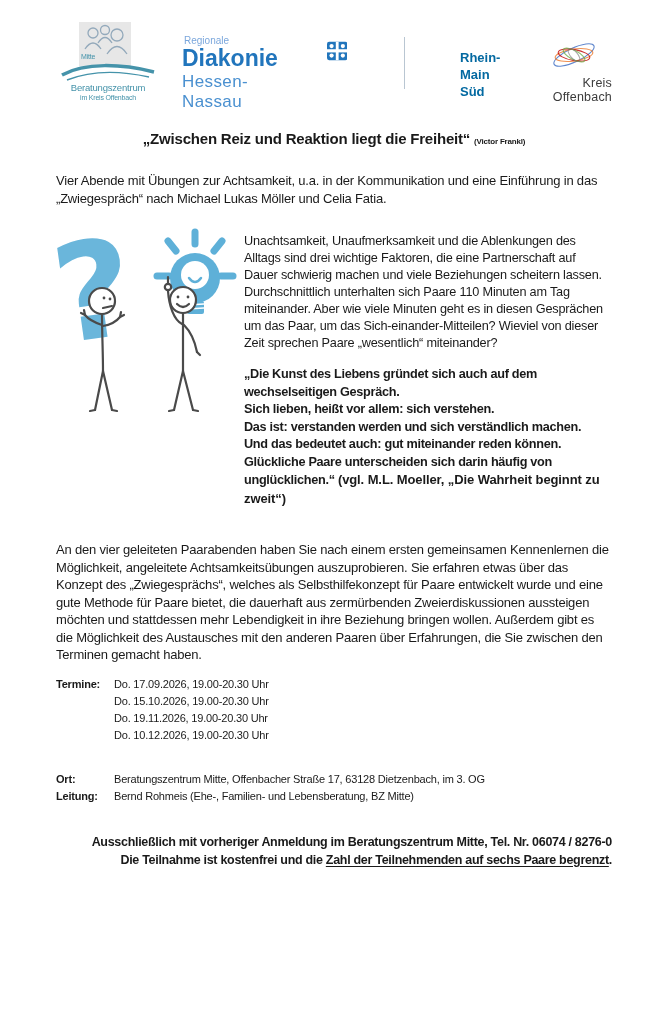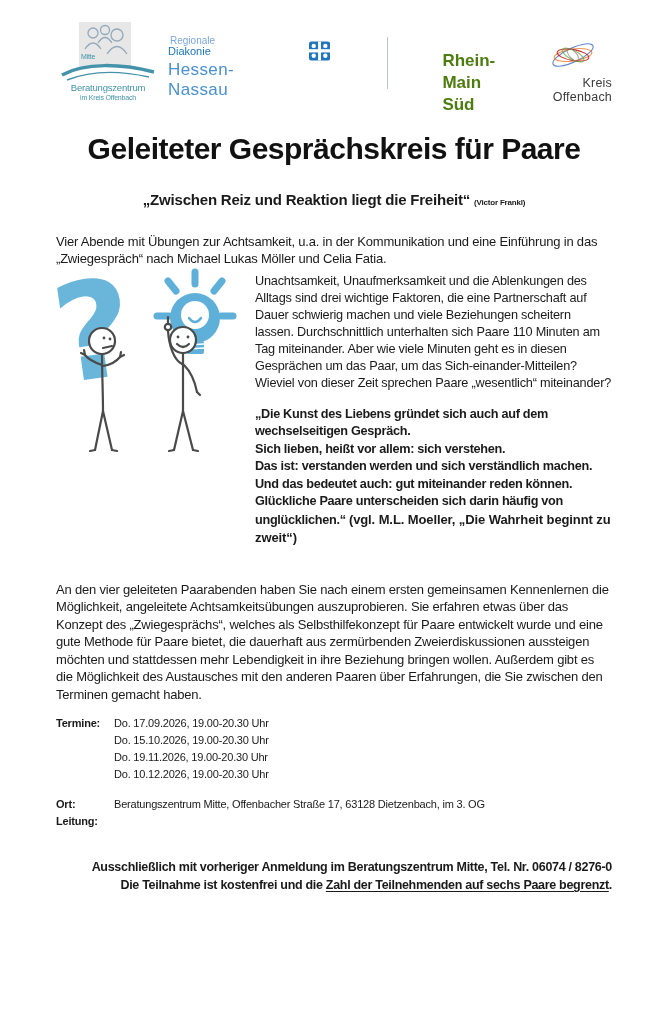--- a/index.html
+++ b/index.html
@@ -6,54 +6,54 @@
   html,body { background:#ffffff; }
   .page {
     position:relative; width:666px; height:1024px; margin:0 auto;
     background:#ffffff; padding:22px 54px 0 56px;
     font-family:"Liberation Sans", sans-serif; color:#1a1a1a; letter-spacing:-0.2px;
   }
 
   
   .logo-row { display:flex; align-items:flex-start; height:84px; margin-left:4px; }
   .logo-bz svg { width:96px; height:80px; display:block; }
-  .logo-diakonie { display:flex; margin-left:12px; padding-top:13px;gap:44px; }
+  .logo-diakonie { display:flex; margin-left:26px; padding-top:13px;gap:44px; }
   .dk-regionale { color:#7BA7DC; font-size:10px; letter-spacing:0; margin-left:2px; }
-  .dk-name { color:#2175BC; font-weight:normal; font-size:11px; line-height:1.05; letter-spacing:0; }
+  .dk-name { color:#2175BC; font-weight:bold; font-size:23px; line-height:1.05; letter-spacing:0; }
   .dk-region { color:#4A90D0; font-size:17px; letter-spacing:0.4px; margin-top:2px; }
   .dk-crest { width:29px; height:26px; margin:3px 0 0 5px; }
   .dk-divider { width:1px; background:#b9c6d2; height:52px; margin:2px 11px 0 13px; }
-  .dk-right { color:#4d7c0f; font-weight:bold; font-size:17px; line-height:1.3; padding-top:15px; letter-spacing:0; }
+  .dk-right { color:#0369a1; font-weight:bold; font-size:13px; line-height:1.3; padding-top:15px; letter-spacing:0; }
   .logo-kreis { margin-left:26px; padding-top:13px; text-align:right; }
   .logo-kreis svg { width:62px; height:40px; display:block; margin:0 auto; }
   .kreis-text { font-size:12.5px; color:#3b3b3b; letter-spacing:0.2px; margin-top:1px; }
 
   
   h1 { margin-top:26px; text-align:center; font-size:30px; letter-spacing:-0.5px; line-height:1.15; color:#111; }
   .subtitle { text-align:center; margin-top:24px; font-size:15px; font-weight:bold; }
   .subtitle .cite { font-size:8px; }
 
   .intro { margin-top:25px; font-weight:normal; font-size:13px; line-height:17.5px; }
 
   
-  .two-col { display:flex; gap:17px; }
+  .two-col { display:flex; margin-top:21px; gap:6px; }
   .illustration { width:182px; height:192px; flex:none; }
   .col-text { flex:1; padding-top:5px; }
   .para1 { font-size:12.7px; line-height:17px; }
   .quote { margin-top:14px; font-weight:bold; font-size:12.7px; line-height:17.5px; letter-spacing:-0.3px; }
   .quote-text { white-space:pre-line; }
   .quote .cite { font-size:13px; font-weight:bold; letter-spacing:-0.1px; }
 
   .para2 { margin-top:33px; font-size:13px; line-height:17.5px; }
 
   
   .info-row { display:flex; font-size:11px; line-height:17px; }
   .info-row .label { width:58px; flex:none; font-weight:bold; }
   .row-schedule { margin-top:12px; }
-  .row-location { margin-top:13px;align-items:center; }
+  .row-location { margin-top:27px;align-items:center; }
   .row-leader   { }
 
   
   .footer { margin-top:28px; font-weight:bold; font-size:12.5px; line-height:18px; letter-spacing:-0.3px;text-align:right; }
   .underline { text-decoration:underline; text-underline-offset:2px; }
 </style>
 </head>
 <body>
 
 <div class="page">
@@ -110,21 +110,20 @@
           <ellipse rx="19" ry="6" transform="rotate(-8)" stroke="#ED7D31" stroke-width="1.1" opacity="0.85"></ellipse>
           <ellipse rx="16" ry="5.5" transform="rotate(10)" stroke="#C00000" stroke-width="1.1" opacity="0.8"></ellipse>
           <ellipse rx="12" ry="4.5" transform="rotate(28)" stroke="#70AD47" stroke-width="1.1" opacity="0.8"></ellipse>
           <ellipse rx="8" ry="3.5" transform="rotate(48)" stroke="#7F7F7F" stroke-width="1" opacity="0.7"></ellipse>
         </g>
       </svg>
       <div class="kreis-text">Kreis Offenbach</div>
     </div>
   </header>
 
-  <h1>Geleiteter Gesprächskreis für Paare</h1>
   <div class="subtitle">
     <span>„Zwischen Reiz und Reaktion liegt die Freiheit“</span>
     <span class="cite">(Victor Frankl)</span>
   </div>
 
   <p class="intro">Vier Abende mit Übungen zur Achtsamkeit, u.a. in der Kommunikation und eine Einführung in das „Zwiegespräch“ nach Michael Lukas Möller und Celia Fatia.</p>
 
   <div class="two-col">
     <svg class="illustration" viewBox="0 0 182 192">
       <g>
@@ -201,20 +200,21 @@
     </div>
   </div>
 
   <div class="info-row row-location">
     <div class="label">Ort:</div>
     <div>Beratungszentrum Mitte, Offenbacher Straße 17, 63128 Dietzenbach, im 3. OG</div>
   </div>
 
   <div class="info-row row-leader">
     <div class="label">Leitung:</div>
+    <div>Bernd Rohmeis (Ehe-, Familien- und Lebensberatung, BZ Mitte)</div>
   </div>
 
   <div class="footer">
     <div>Ausschließlich mit vorheriger Anmeldung im Beratungszentrum Mitte, Tel. Nr. 06074 / 8276-0</div>
     <div><span>Die Teilnahme ist kostenfrei und die </span><span class="underline">Zahl der Teilnehmenden auf sechs Paare begrenzt</span><span>.</span></div>
   </div>
 
 </div>
 
 </body></html>

